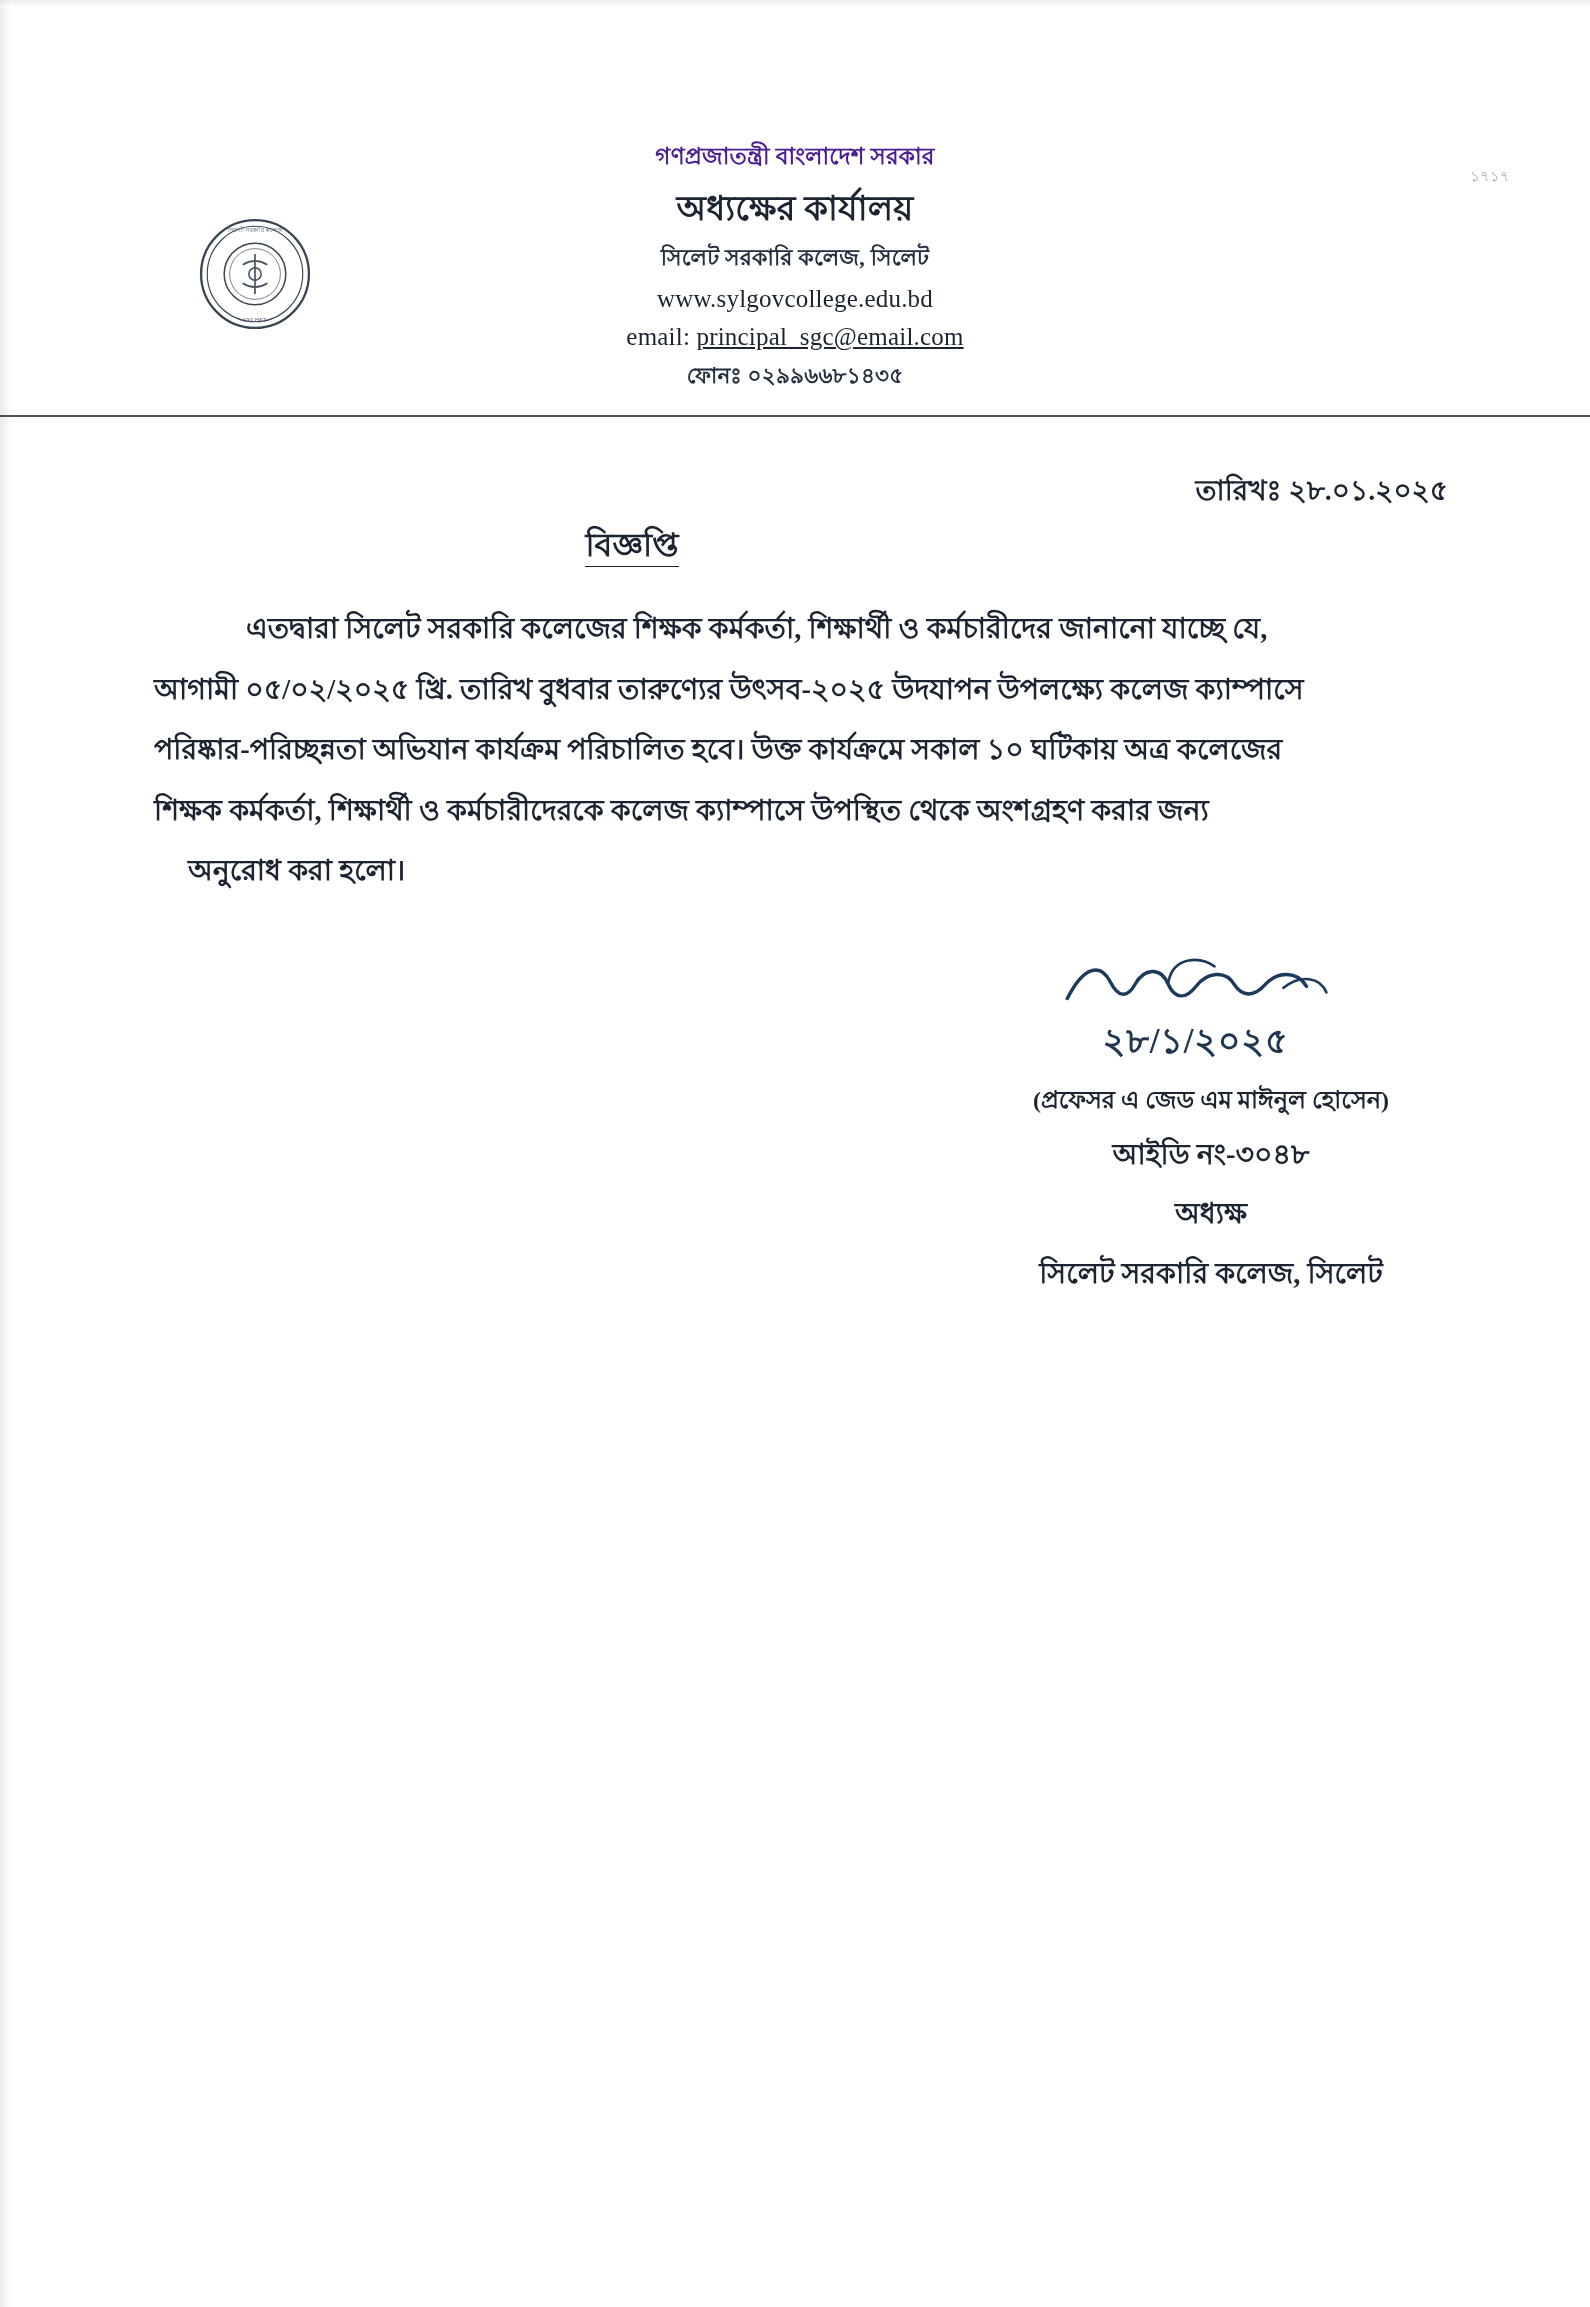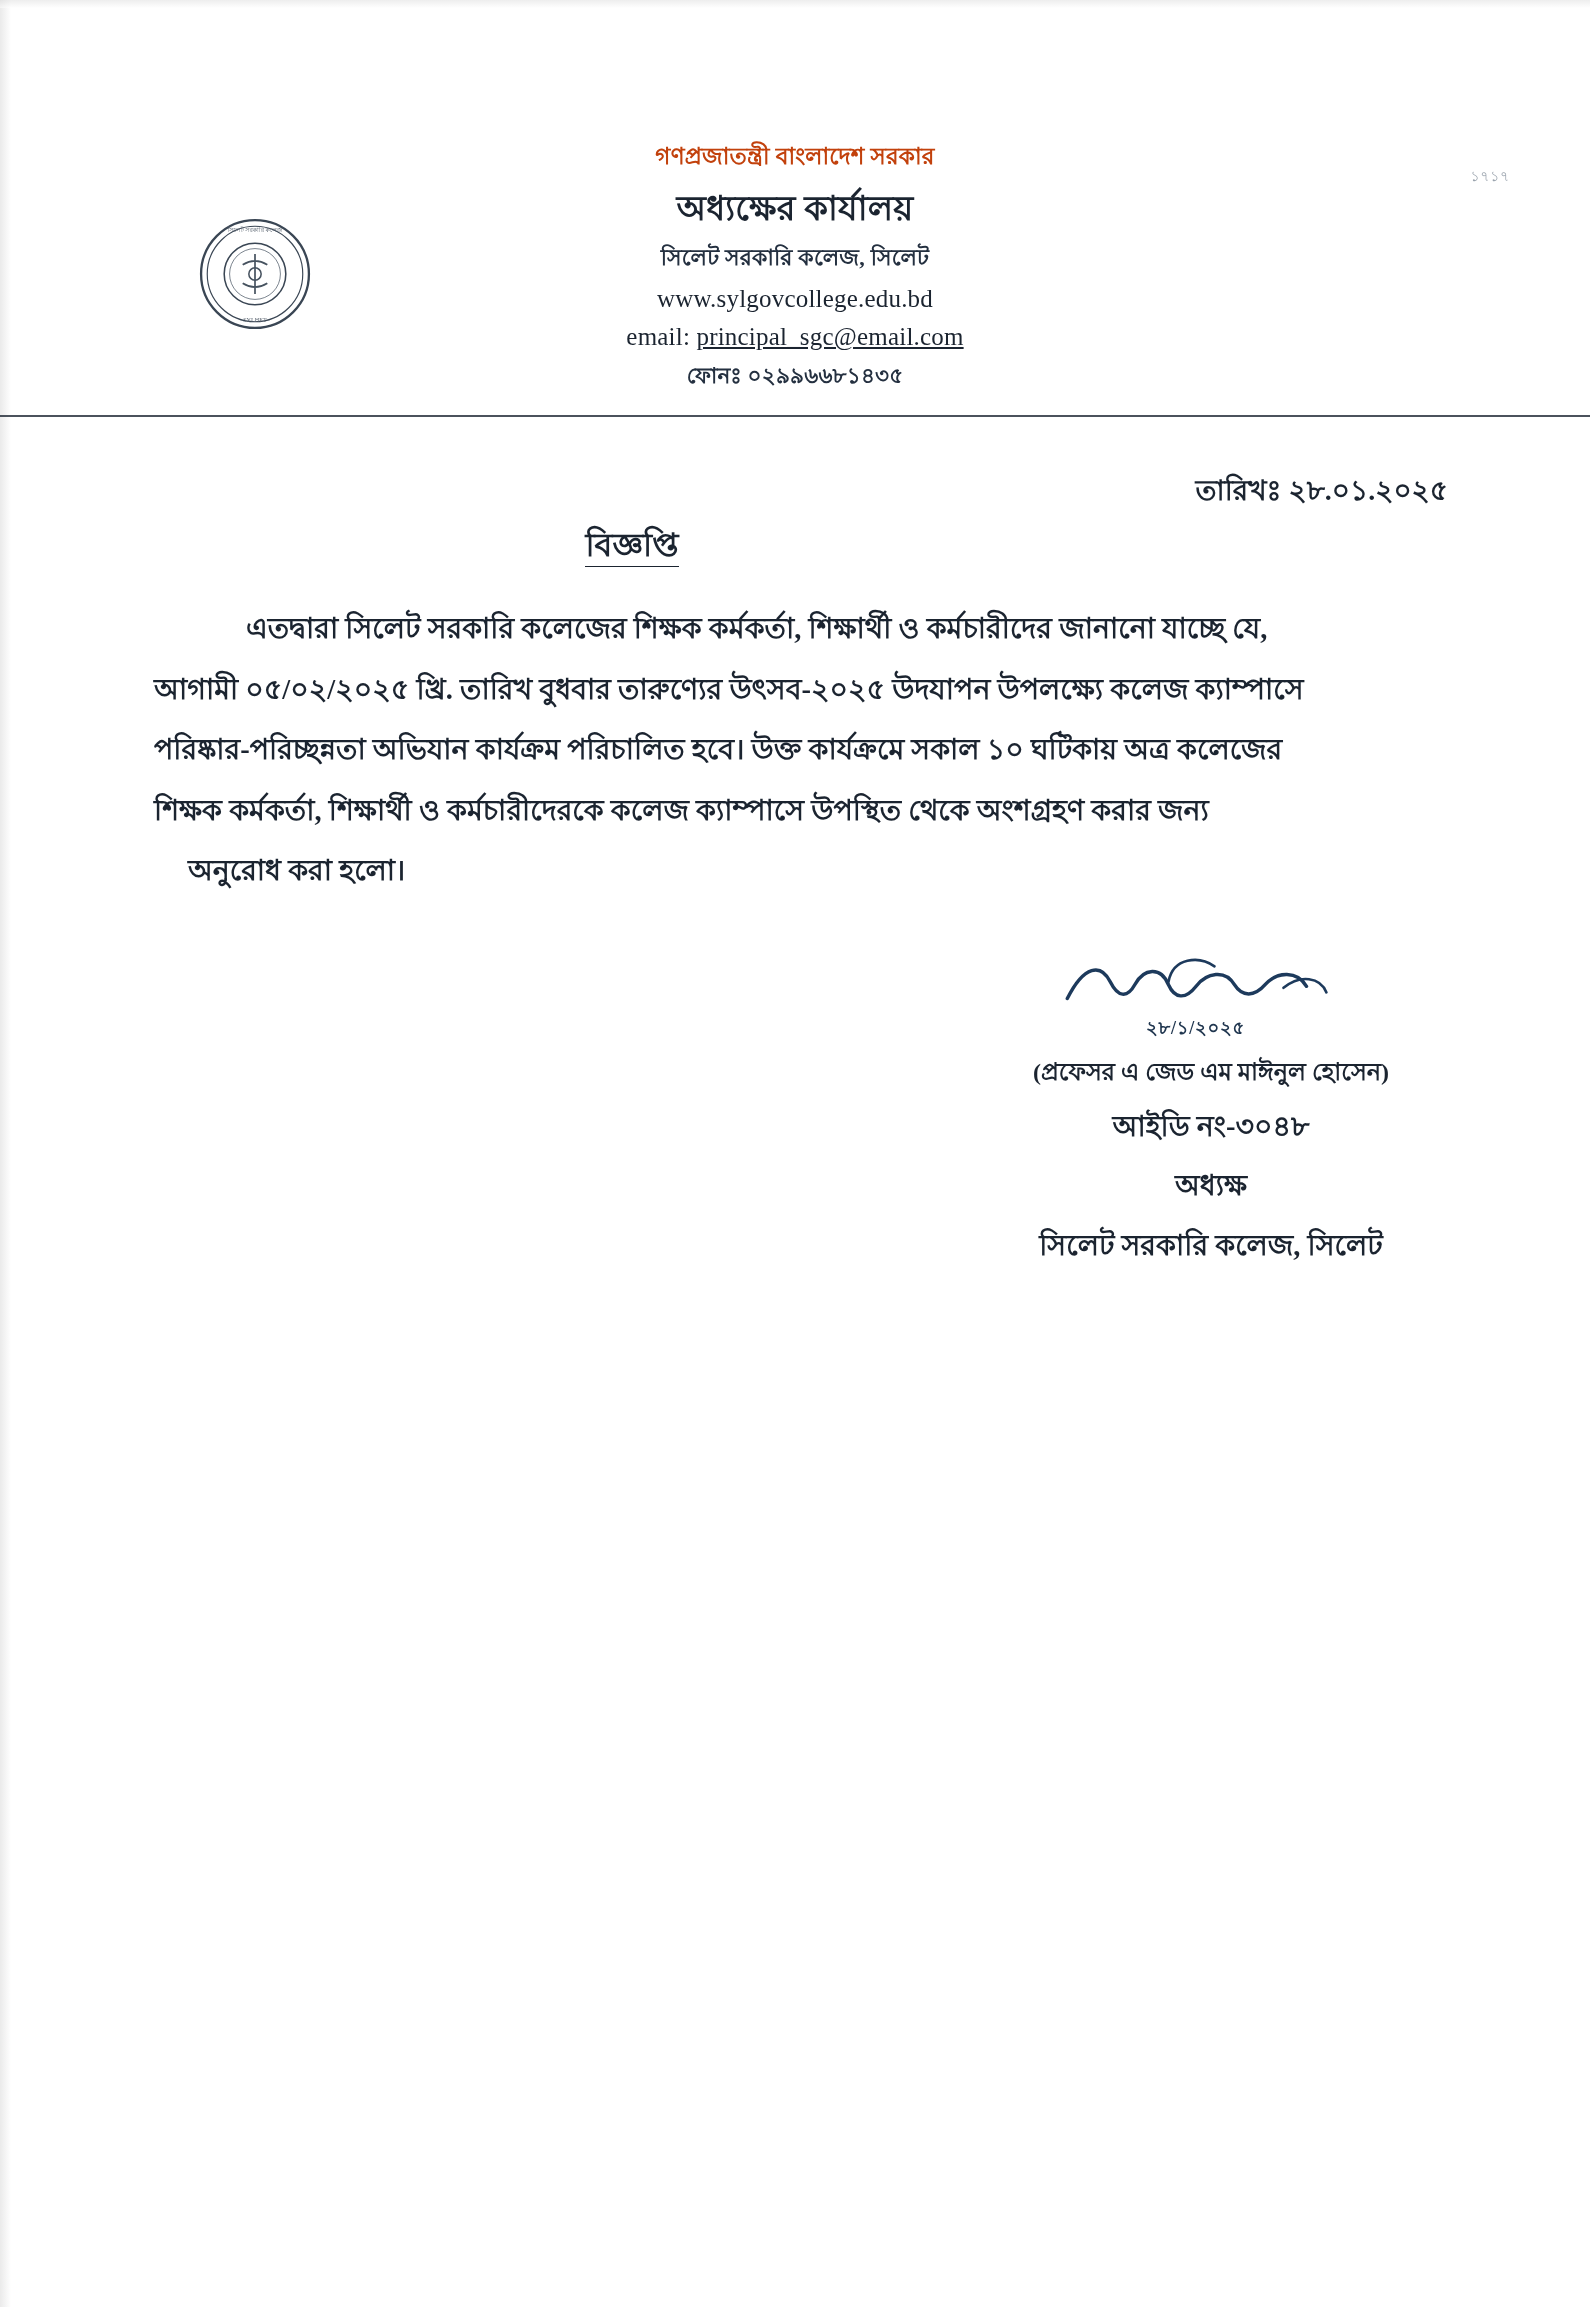--- a/index.html
+++ b/index.html
@@ -43,21 +43,21 @@
     color: #1c2733;
   }
   .lh-line {
     line-height: 1.28;
     letter-spacing: 0.2px;
   }
   .lh-gov {
     font-family: "Liberation Serif", serif;
     font-size: 23px;
     font-weight: 700;
-    color: #c2410c;
+    color: #4c1d95;
   }
   .lh-office {
     font-family: "Liberation Serif", serif;
     font-size: 34px;
     font-weight: 700;
     margin-top: 15.4px;
     color: #1b2430;
   }
   .lh-college {
     font-family: "Liberation Serif", serif;
@@ -178,21 +178,21 @@
     text-align: center;
     color: #1b2430;
   }
   .sig-scribble {
     height: 71px;
     position: relative;
   }
   .sig-scribble svg { position: absolute; left: 146px; top: -6.2px; }
   .sig-date {
     font-family: "Liberation Serif", serif;
-    font-size: 18px;
+    font-size: 35px;
     font-weight: 700;
     color: #20364f;
     margin-top: -14px;
     margin-left: -31px;
     letter-spacing: 0.8px;
   }
   .sig-name {
     font-family: "Liberation Serif", serif;
     font-size: 24px;
     font-weight: 700;

